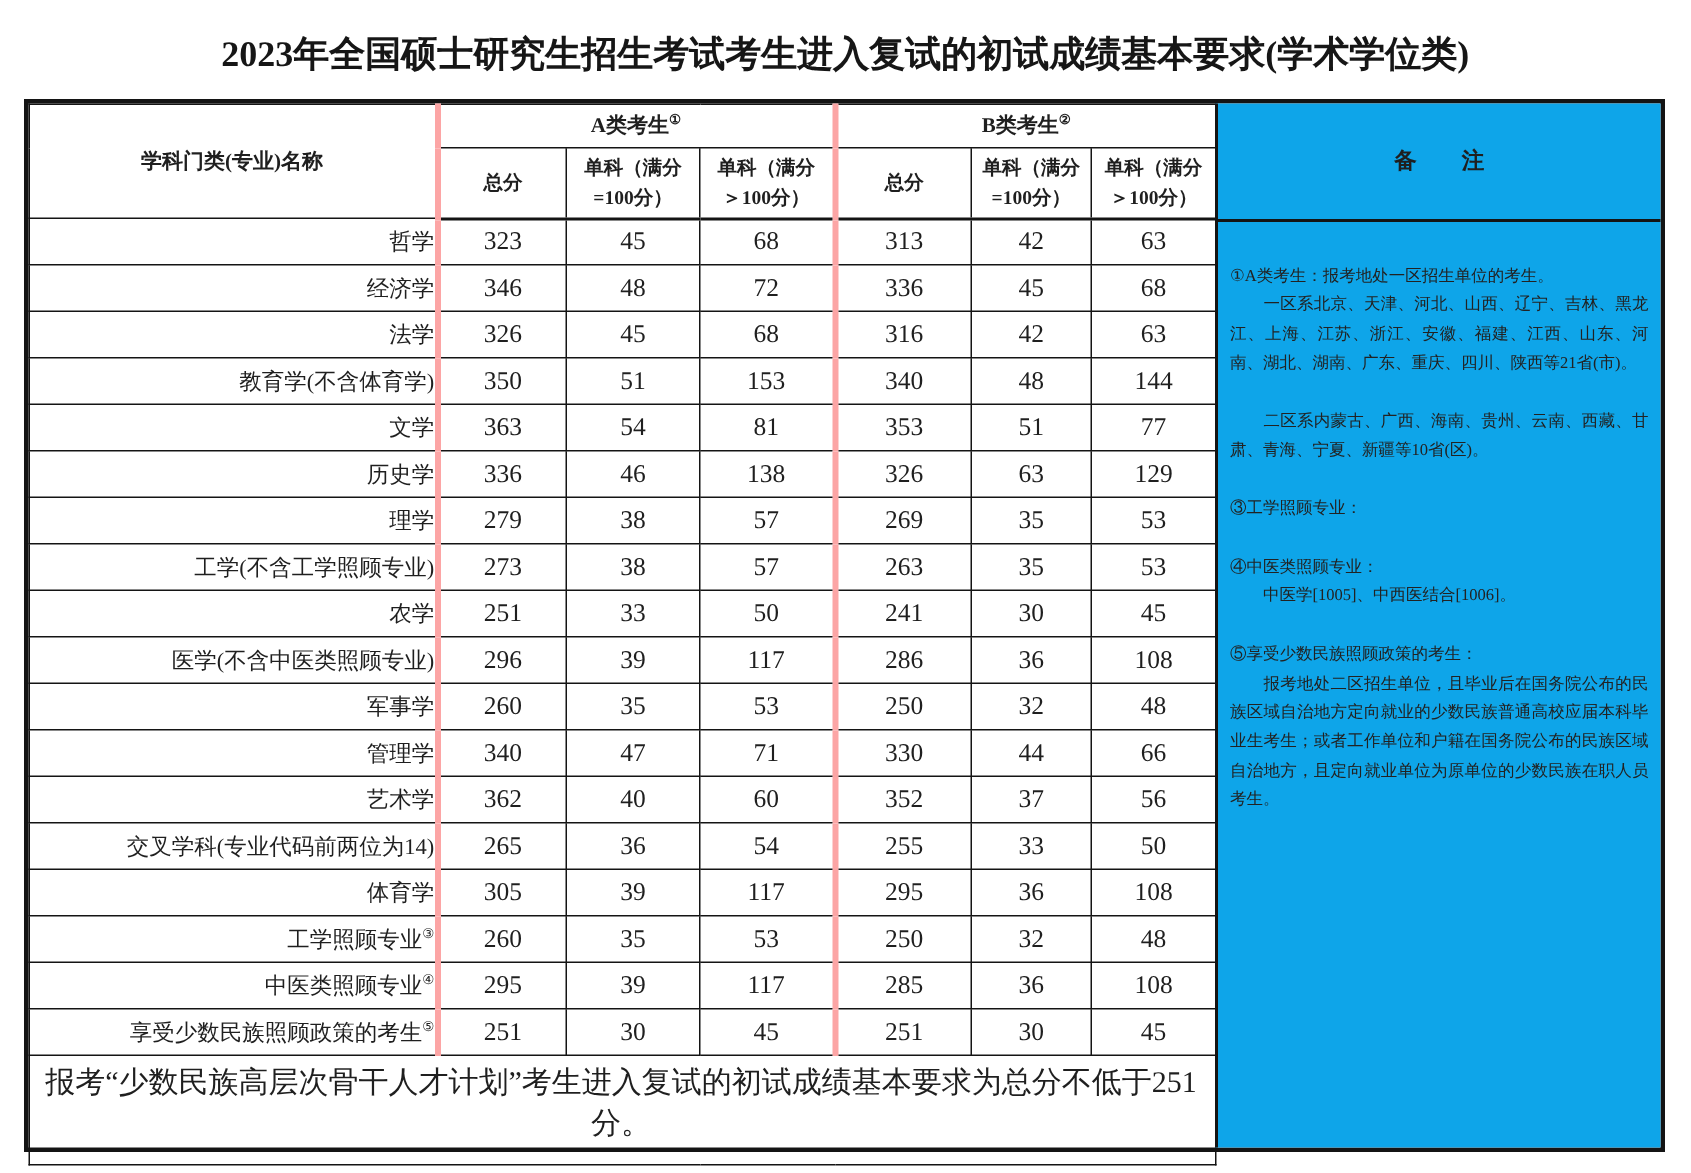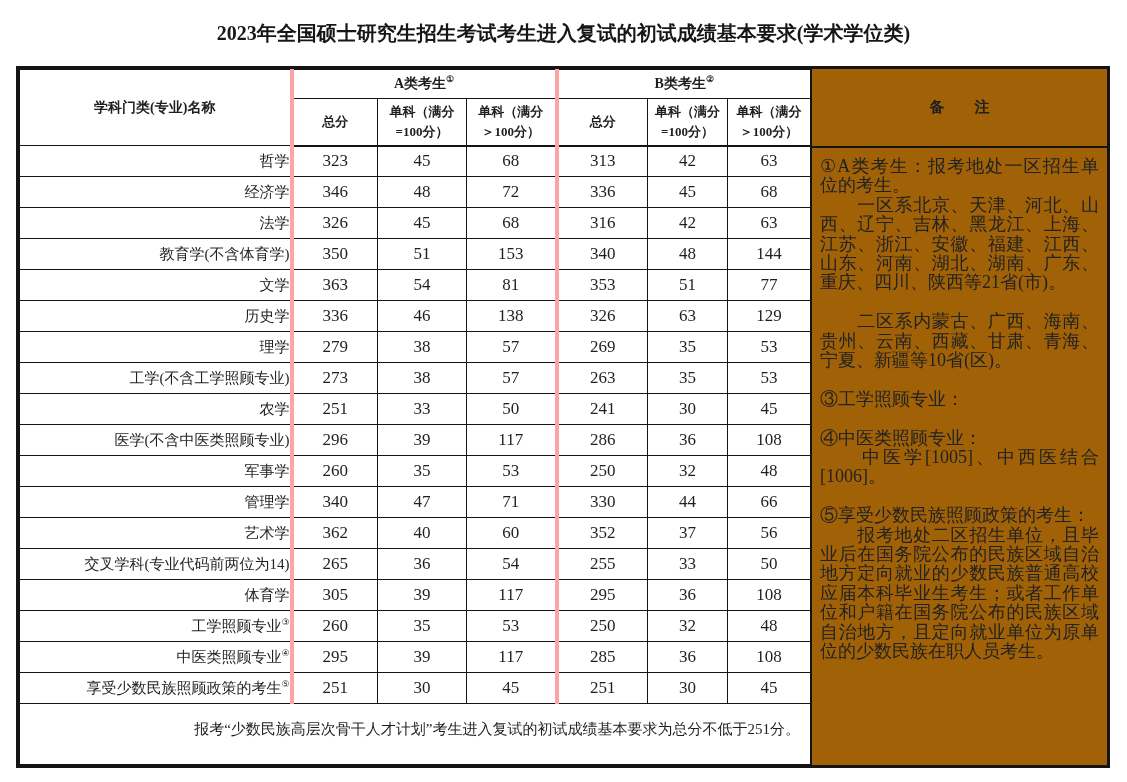--- a/index.html
+++ b/index.html
@@ -4,21 +4,21 @@
 <style>
   * { margin:0; padding:0; box-sizing:border-box; }
   html,body { background:#ffffff; }
   body {
     width:1127px; height:782px; position:relative; overflow:hidden;
     font-family:"Liberation Serif","DejaVu Serif",serif;
     color:#1f1f1f;
   }
   .title {
     position:absolute; top:20px; left:0; width:100%;
-    text-align:center; font-size:20px; font-weight:bold; color:#161616;
+    text-align:center; font-size:24px; font-weight:bold; color:#161616;
   }
   .frame {
     position:absolute; left:16px; top:66px; width:1094px; height:702px;
     border:3px solid #141414; background:#ffffff;
   }
   table.main-table {
     position:absolute; left:0; top:0; width:791px; height:696px;
     border-collapse:collapse; table-layout:fixed;
   }
   .main-table th, .main-table td {
@@ -26,33 +26,33 @@
   }
   .main-table .bl2 { border-left:4px solid #fca5a5; }
   .hr1 th { height:29px; font-size:14px; font-weight:bold; text-align:center; vertical-align:middle; }
   .hr2 th { height:47px; font-size:13px; font-weight:bold; text-align:center; vertical-align:middle; border-bottom:2px solid #141414; line-height:1.55; }
   .th-subject { font-size:15px; font-weight:bold; text-align:center; vertical-align:middle; border-bottom:2px solid #141414; }
   .data-row { height:31px; }
   .td-subject { font-size:15px; text-align:right; padding-left:6px; vertical-align:middle; white-space:nowrap;margin-top:16px; }
   .td-num { font-size:17px; text-align:center; vertical-align:middle; }
   sup { font-size:9px; line-height:0; }
   .note-row td {
-    font-size:15px; text-align:right; padding:4px 10px 14px 8px; vertical-align:middle;
+    font-size:20px; text-align:center; padding:4px 10px 14px 8px; vertical-align:middle;
   }
   .remarks {
     position:absolute; left:791px; top:0; right:0; bottom:0;
-    border-left:2px solid #141414; background:#a16207;
+    border-left:2px solid #141414; background:#0ea5e9;
   }
   .remarks-header {
     height:79px; border-bottom:2px solid #141414;
     display:flex; align-items:center; justify-content:center;
     font-size:15px; font-weight:bold;
   }
   .remarks-body {
-    padding:9px 8px 0 8px; font-size:18px; line-height:19.4px;
+    padding:27px 8px 0 8px; font-size:11px; line-height:19.4px;
     text-align:justify; color:#222222;
   }
   .rp { min-height:19.4px; }
 </style>
 </head>
 <body>
 
 <div class="page">
 
   <div class="title">2023年全国硕士研究生招生考试考生进入复试的初试成绩基本要求(学术学位类)</div>

